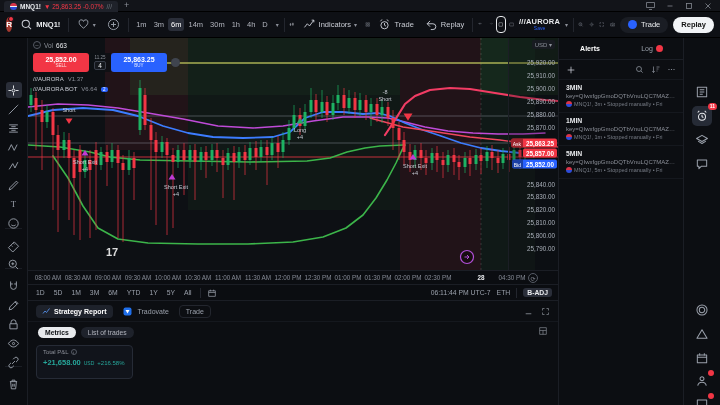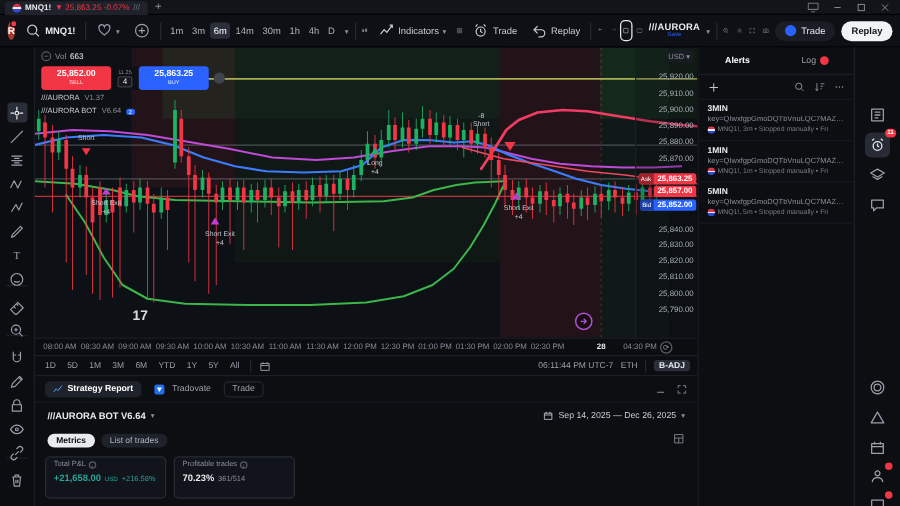--- a/index.html
+++ b/index.html
@@ -696,31 +696,20 @@
             </div>
           <div class="st-win">
             <svg width="9" height="9" viewBox="0 0 16 16">
                 <path d="M3 12h10" stroke="#8b8f98" stroke-width="1.5"></path>
               </svg>
             <svg width="9" height="9" viewBox="0 0 18 18">
                 <path d="M3 7V3h4M11 3h4v4M15 11v4h-4M7 15H3v-4" stroke="#8b8f98" fill="none" stroke-width="1.4"></path>
               </svg>
           </div>
         </div>
-        <div class="st-head">
-          <span class="st-title">///AURORA BOT V6.64</span>
-          <span class="caret" style="margin-left:4px;">▾</span>
-          <div class="st-date">
-            <svg width="9" height="9" viewBox="0 0 18 18">
-                <path d="M3 5h12v10H3zM3 8h12M6 3v3M12 3v3" stroke="#c9ccd4" fill="none" stroke-width="1.3"></path>
-              </svg>
-            <span>Sep 14, 2025 — Dec 26, 2025</span>
-              <span class="caret">▾</span>
-          </div>
-        </div>
         <div class="st-views">
           <span class="view-pill active">Metrics</span>
           <span class="view-pill">List of trades</span>
           <span class="views-ic">
             <svg width="10" height="10" viewBox="0 0 18 18">
                 <path d="M3 3h12v12H3zM3 8h12M9 8v7" stroke="#8b8f98" fill="none" stroke-width="1.2"></path>
               </svg>
           </span>
         </div>
         <div class="st-cards" id="st-cards">
@@ -728,30 +717,20 @@
               <div class="lb">
                 <span>Total P&amp;L</span>
                 <span class="inf">i</span>
               </div>
               <div class="vals">
                 <span class="v">+21,658.00</span>
                 <span class="u">USD</span>
                 <span class="s">+216.58%</span>
               </div>
             </div>
-            <div class="card">
-              <div class="lb">
-                <span>Profitable trades</span>
-                <span class="inf">i</span>
-              </div>
-              <div class="vals">
-                <span class="v">70.23%</span>
-                <span class="s">361/514</span>
-              </div>
-            </div>
           </div>
       </div>
     </div>
 
     <div class="alerts">
       <div class="al-tabs">
         <div class="al-tab active"><span>Alerts</span></div>
         <div class="al-tab"><span>Log</span><span class="reddot"></span></div>
       </div>
       <div class="al-toolbar">

